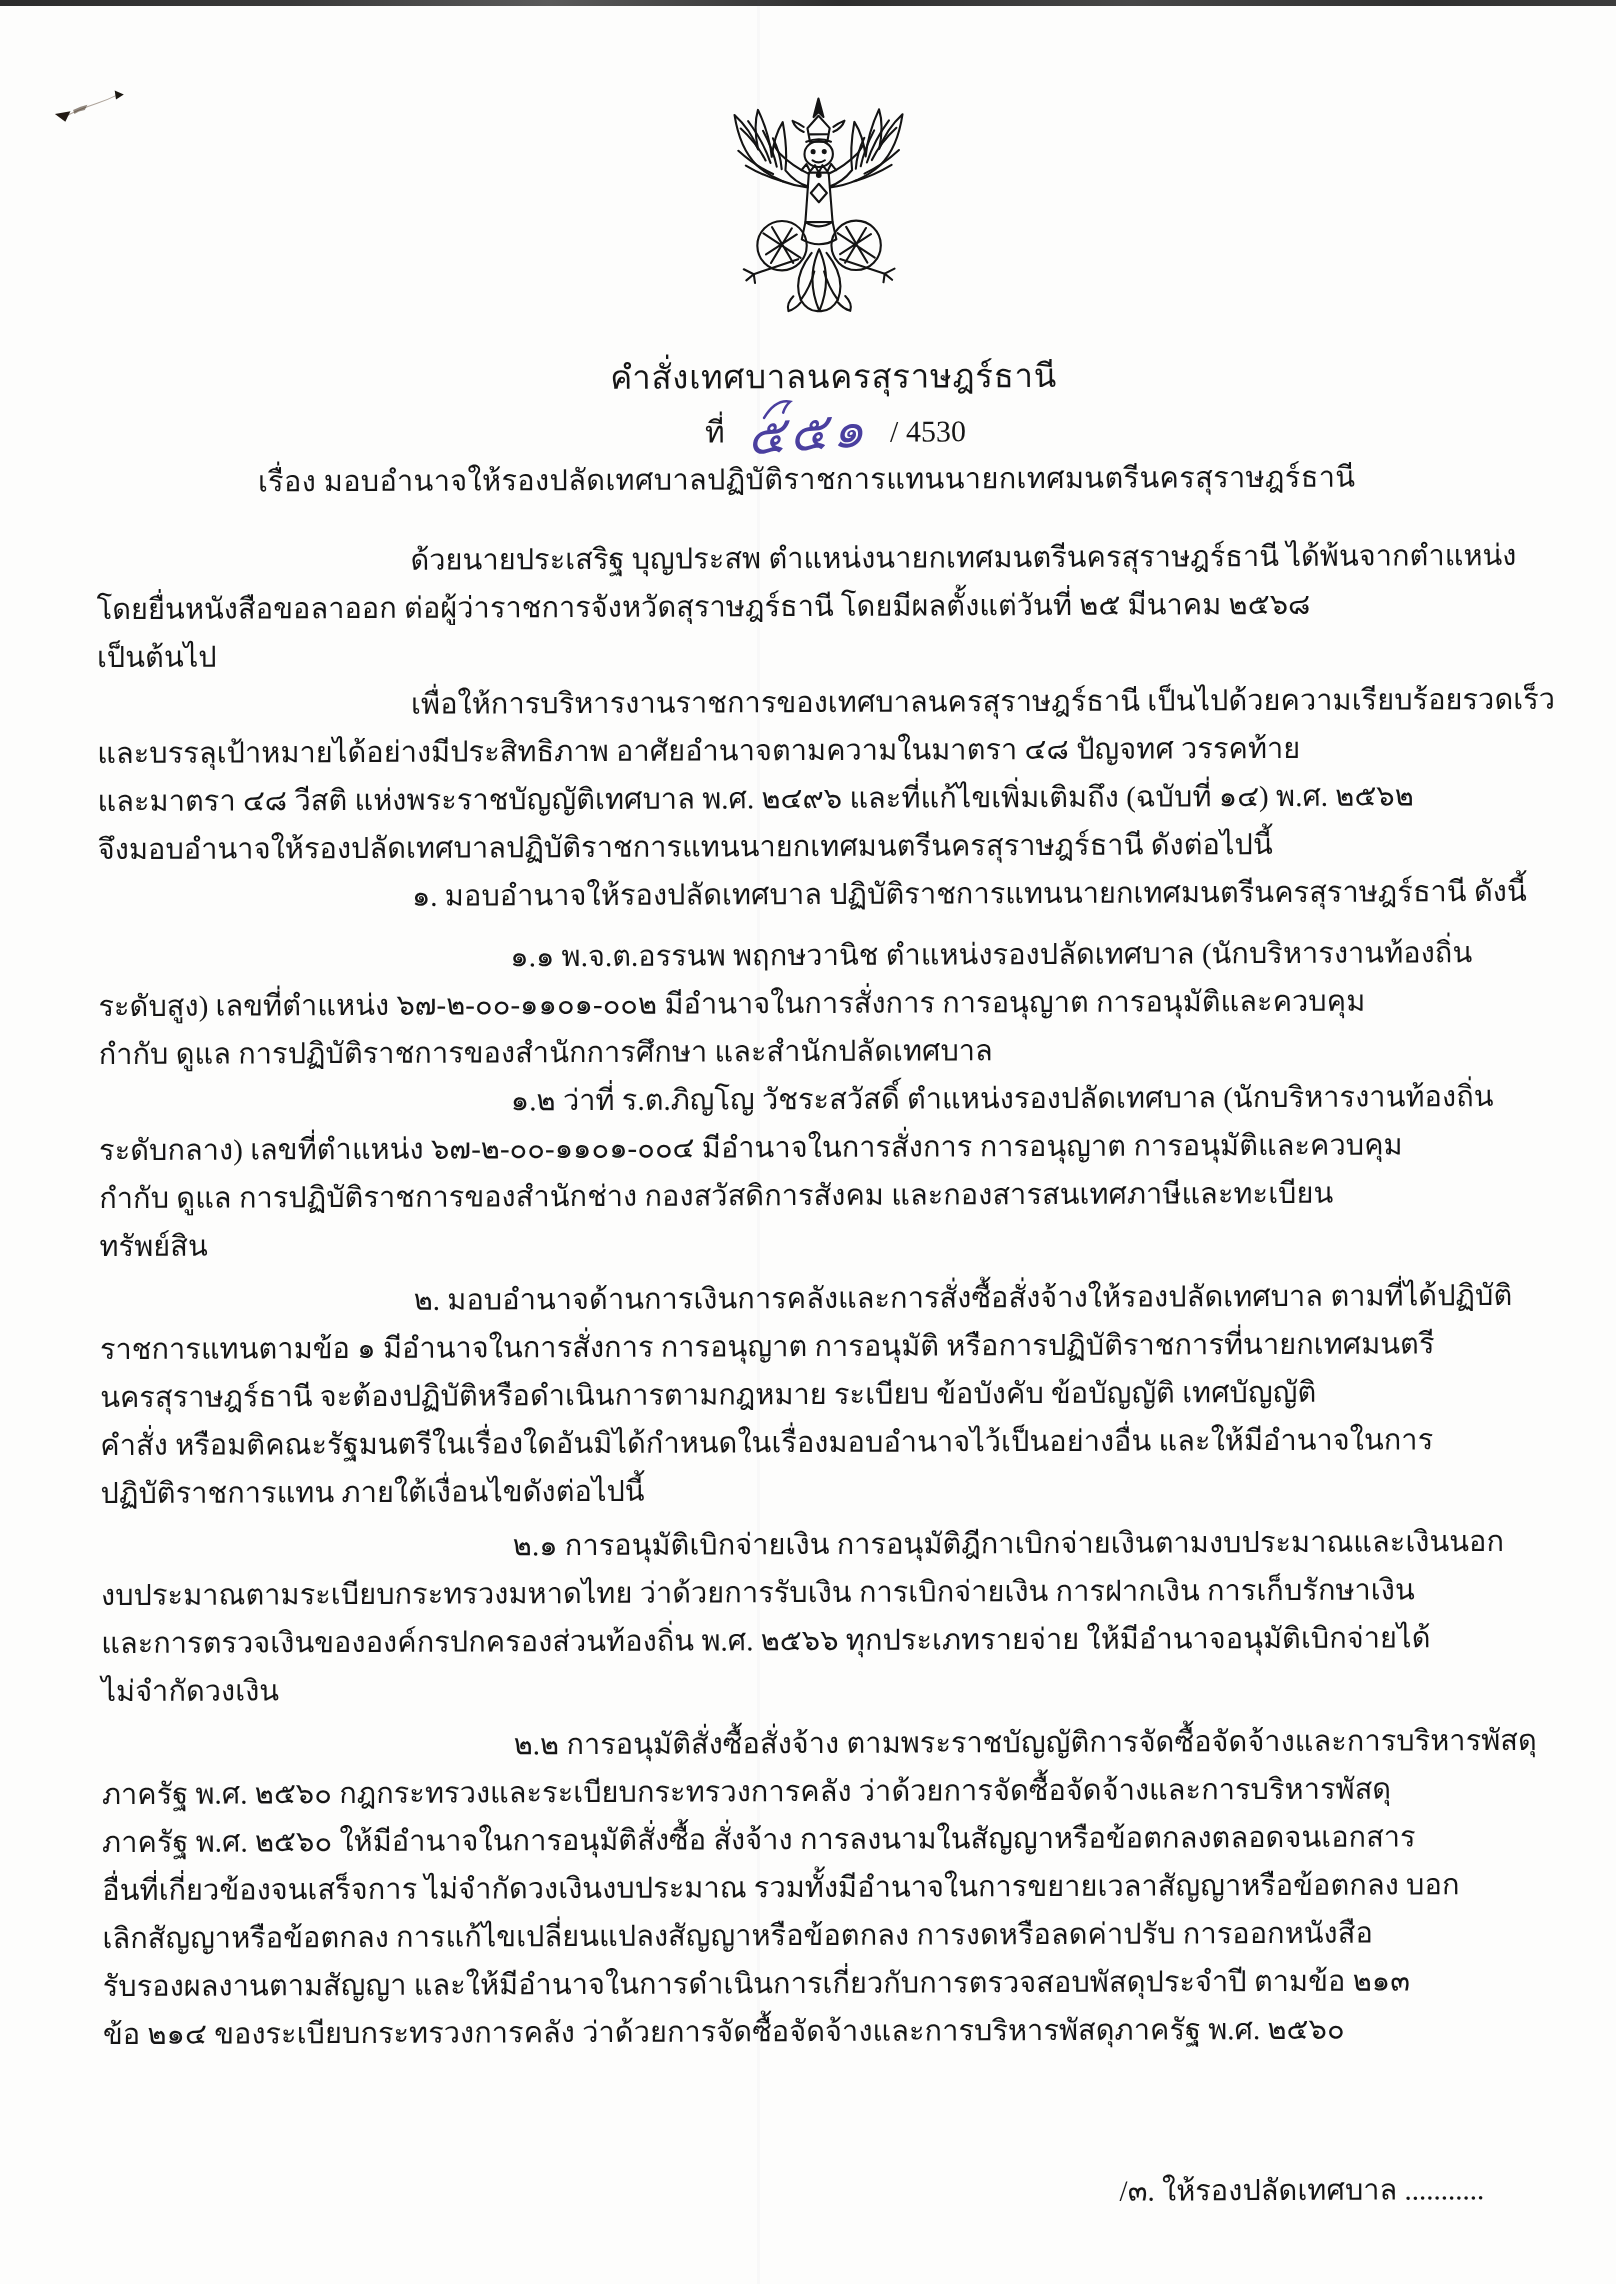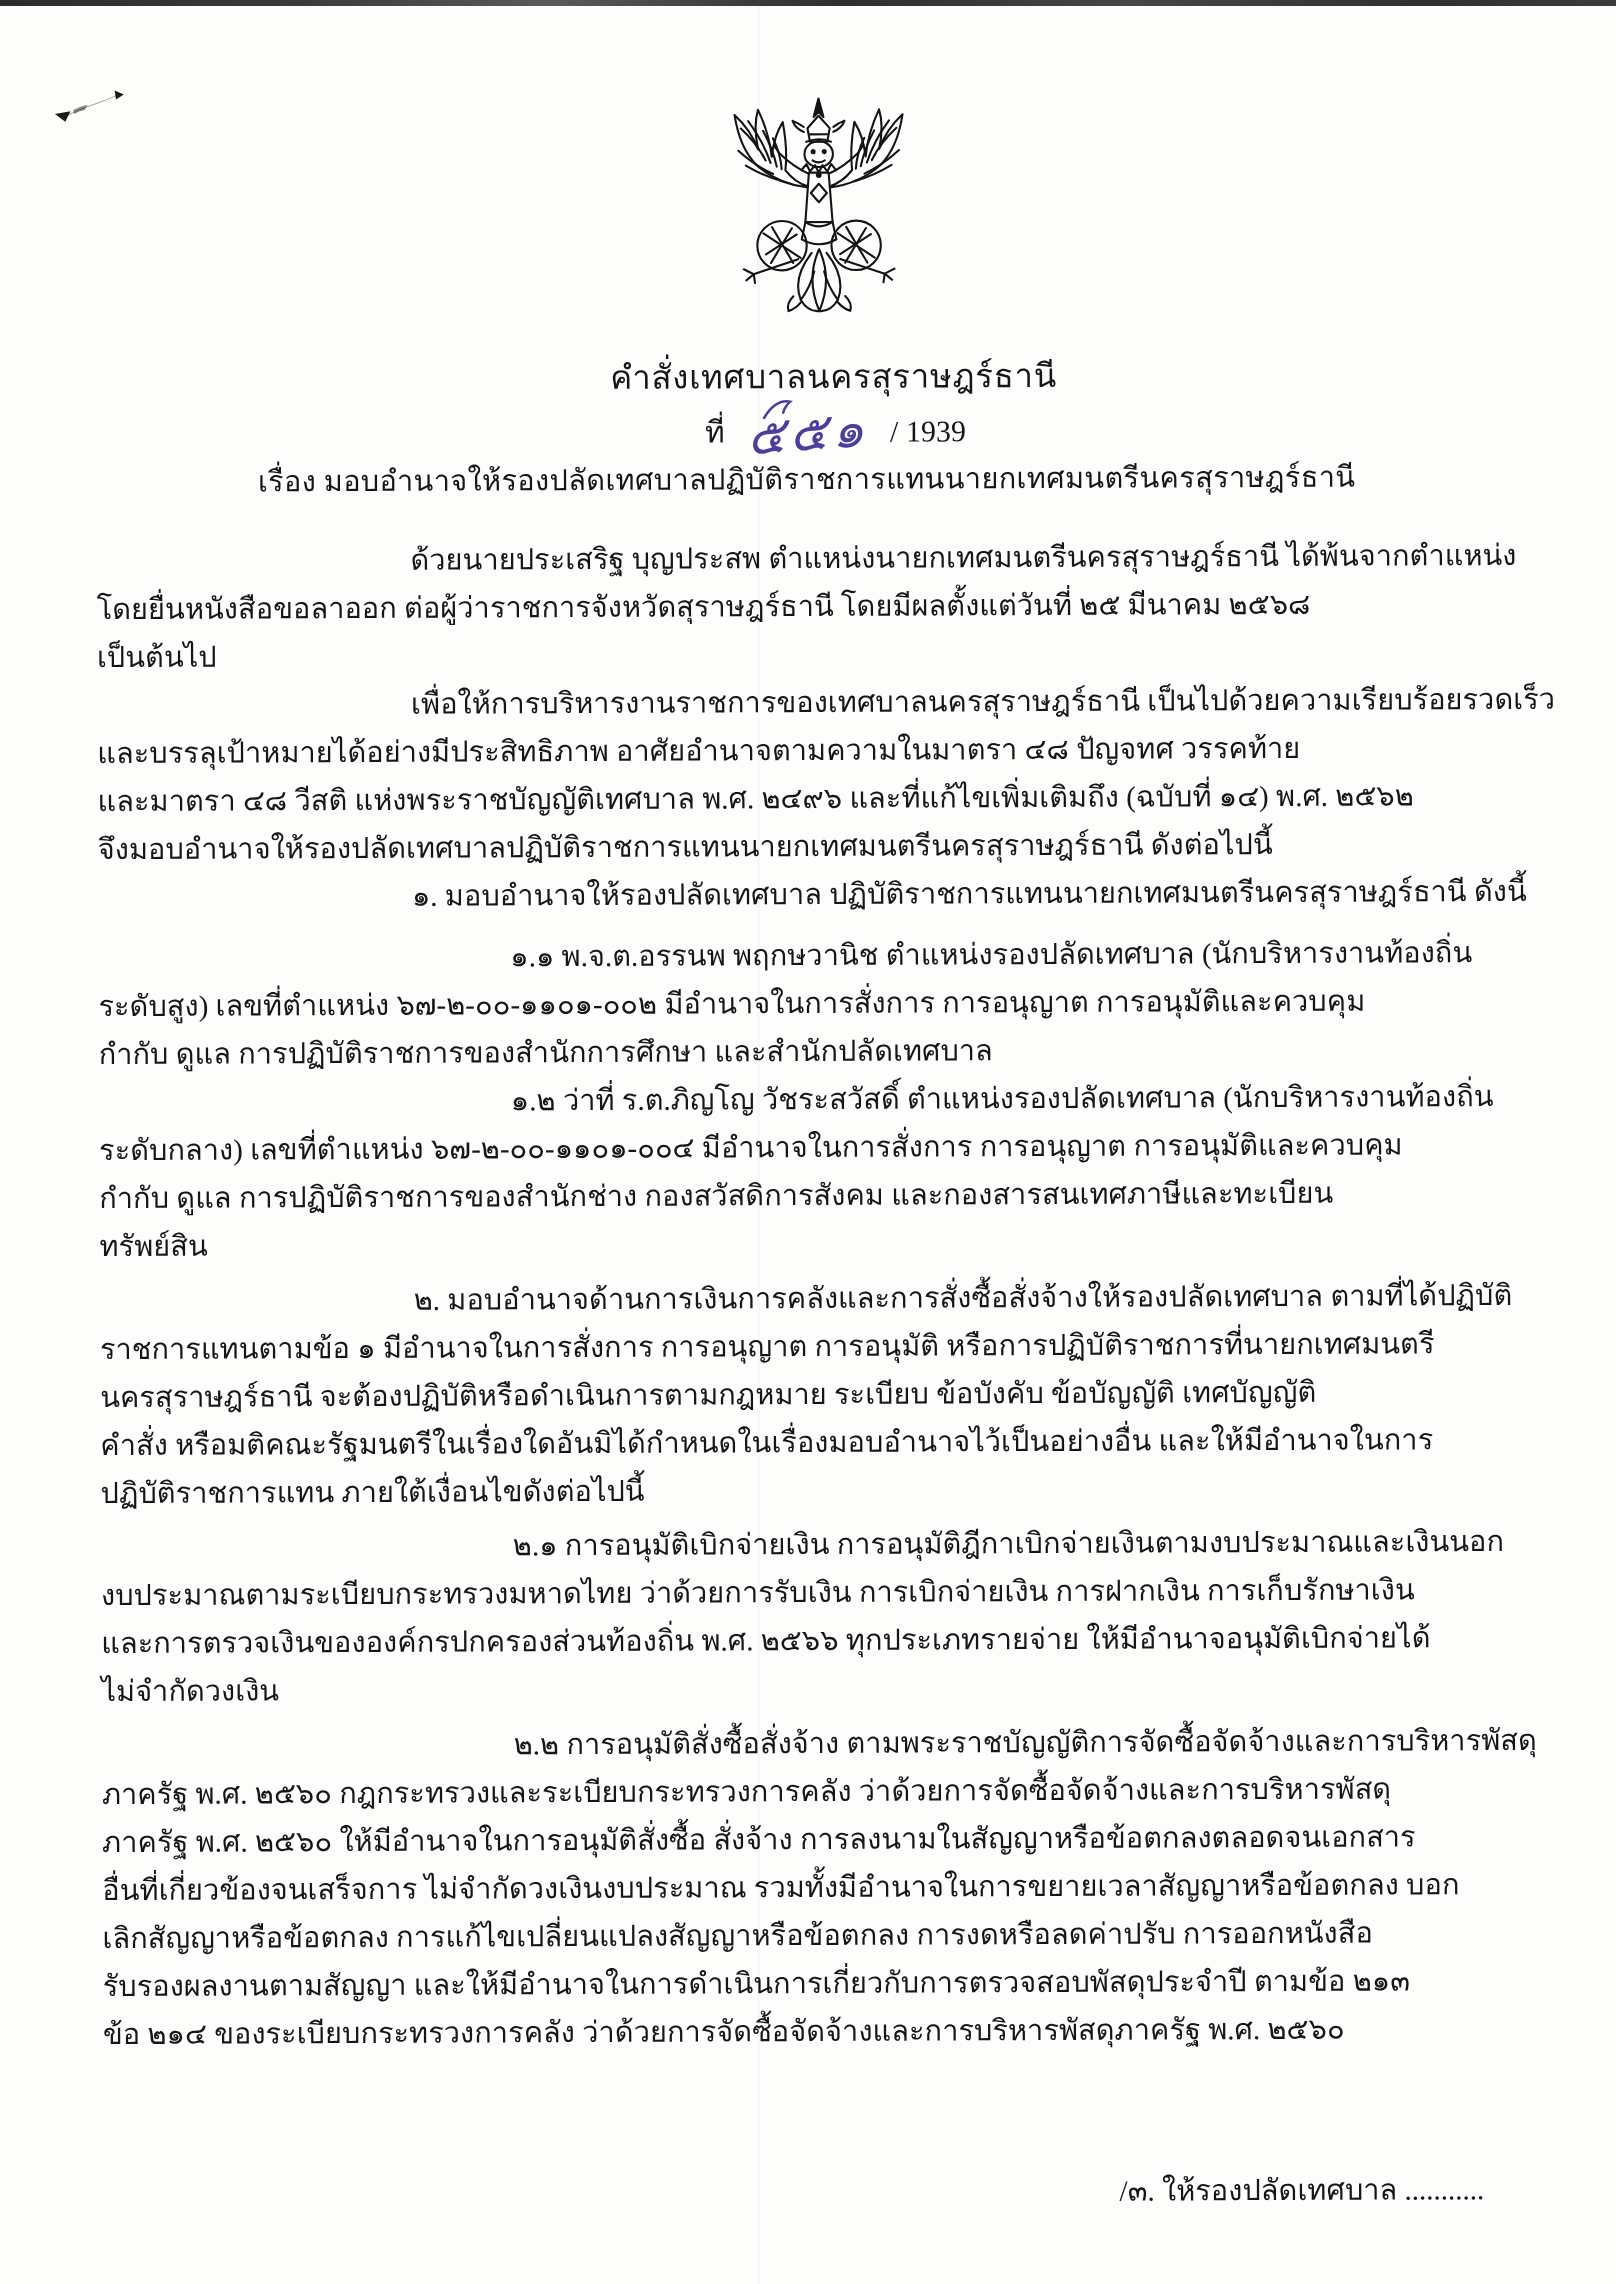--- a/index.html
+++ b/index.html
@@ -144,21 +144,21 @@
     <div class="title">คำสั่งเทศบาลนครสุราษฎร์ธานี</div>
 
     <div class="doc-no">
       <span>ที่</span>
       <span class="handwritten" style="color:#4a3f9f">
         <svg class="flourish" viewBox="0 0 70 34">
           <path d="M10 30 Q30 2 52 8 Q44 14 40 24" stroke="#4a3f9f" stroke-width="4" fill="none" stroke-linecap="round"></path>
         </svg>
         <span>๕๕๑</span>
       </span>
-      <span>/ 1939</span>
+      <span>/ 4530</span>
     </div>
 
     <div class="subject">เรื่อง มอบอำนาจให้รองปลัดเทศบาลปฏิบัติราชการแทนนายกเทศมนตรีนครสุราษฎร์ธานี</div>
 
     <div class="body" id="body">
         <div class="para">
           <div class="line ind-p">ด้วยนายประเสริฐ  บุญประสพ  ตำแหน่งนายกเทศมนตรีนครสุราษฎร์ธานี  ได้พ้นจากตำแหน่ง</div>
           <div class="line">โดยยื่นหนังสือขอลาออก ต่อผู้ว่าราชการจังหวัดสุราษฎร์ธานี โดยมีผลตั้งแต่วันที่ ๒๕  มีนาคม  ๒๕๖๘</div>
           <div class="line">เป็นต้นไป</div>
         </div>

